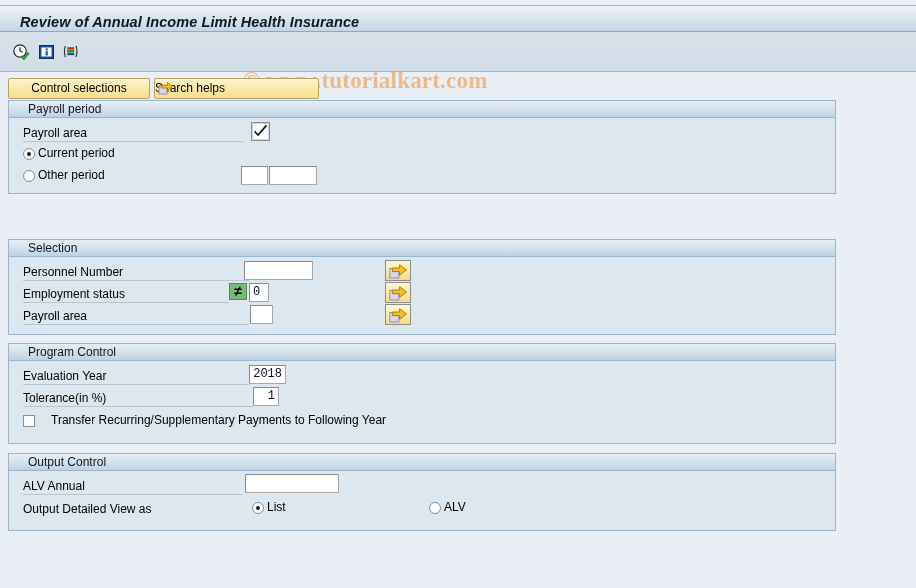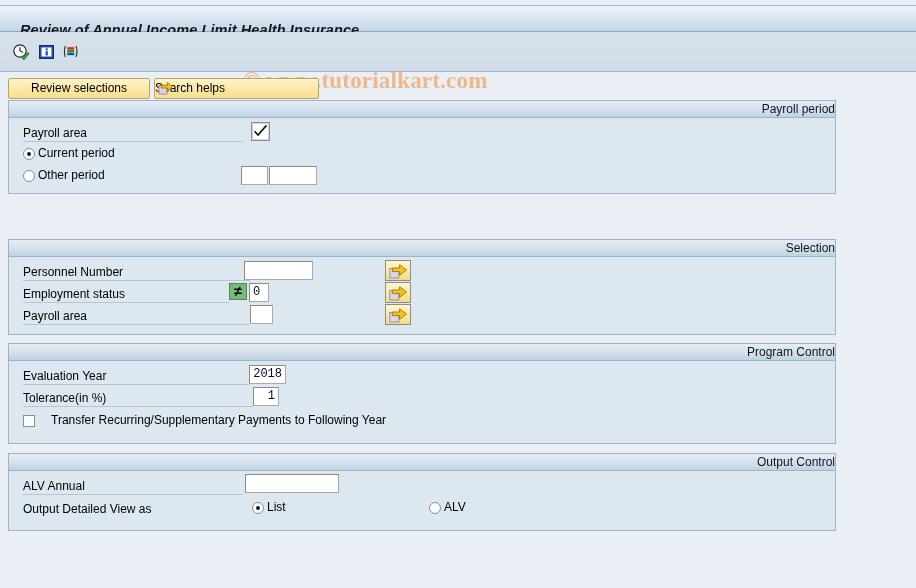--- a/index.html
+++ b/index.html
@@ -22,21 +22,21 @@
     position: absolute;
     left: 0; top: 5px;
     width: 916px; height: 27px;
     background: linear-gradient(to bottom, #eef3f8 0%, #dbe6f0 45%, #c3d5e6 100%);
     border-top: 1px solid #9fb6cc;
     border-bottom: 1px solid #8fa8c0;
     box-sizing: border-box;
   }
   .titlebar .title-text {
     position: absolute;
-    left: 20px; top: 16px;
+    left: 20px; top: 8px;
     font-size: 14.5px;
     font-weight: bold;
     font-style: italic;
     color: #11171f;
     letter-spacing: .1px;
     white-space: nowrap;
   }
 
   
   .toolbar {
@@ -100,25 +100,24 @@
     border: 1px solid #9bb4cb;
     background: #dde7f0;
     box-sizing: border-box;
   }
   .group-header {
     height: 17px;
     background: linear-gradient(to bottom, #e5edf5 0%, #d3e0ec 55%, #bed2e3 100%);
     border-bottom: 1px solid #9bb4cb;
     font-size: 12px;
     color: #11171f;
-    padding-left: 7px;
+    padding-left: 19px;
     line-height: 16px;
     box-sizing: border-box;
     white-space: nowrap;
-    text-align: right;
   }
   .group-body { position: relative; }
 
   #grp-payroll { top: 100px; height: 94px; }
   #grp-payroll .group-body { height: 76px; }
   #grp-selection { top: 211px; height: 96px; margin-top: 28px; }
   #grp-selection .group-body { height: 94px; }
   #grp-program { top: 343px; height: 101px; }
   #grp-program .group-body { height: 83px; }
   #grp-output { top: 453px; height: 78px; }
@@ -275,21 +274,21 @@
       <rect x="5.2" y="4.2" width="7" height="2.4" fill="#e02020"></rect>
       <rect x="5.2" y="7.0" width="7" height="2.4" fill="#18a018"></rect>
       <rect x="5.2" y="9.8" width="7" height="2.4" fill="#1b4fa8"></rect>
     </svg>
   </div>
 
   <div class="watermark">© www.tutorialkart.com</div>
 </div>
 
 <div class="btnrow">
-  <div class="sapbtn further">Review selections</div>
+  <div class="sapbtn further">Control selections</div>
   <div class="sapbtn helps">Search helps</div>
 </div>
 <div class="helps-icon">
   <svg width="16" height="16" viewBox="0 0 16 16">
     <rect x="1" y="5.5" width="8" height="8.5" fill="#dcd4ea" stroke="#8e86a8" stroke-width="0.9"></rect>
     <path d="M3.2 5.2 L9.4 5.2 L9.4 2.4 L14.4 6.6 L9.4 10.8 L9.4 8 L3.2 8 Z" fill="#f5c020" stroke="#9a7a08" stroke-width="0.9" stroke-linejoin="round"></path>
   </svg>
 </div>
 
 <div class="group" id="grp-payroll">

